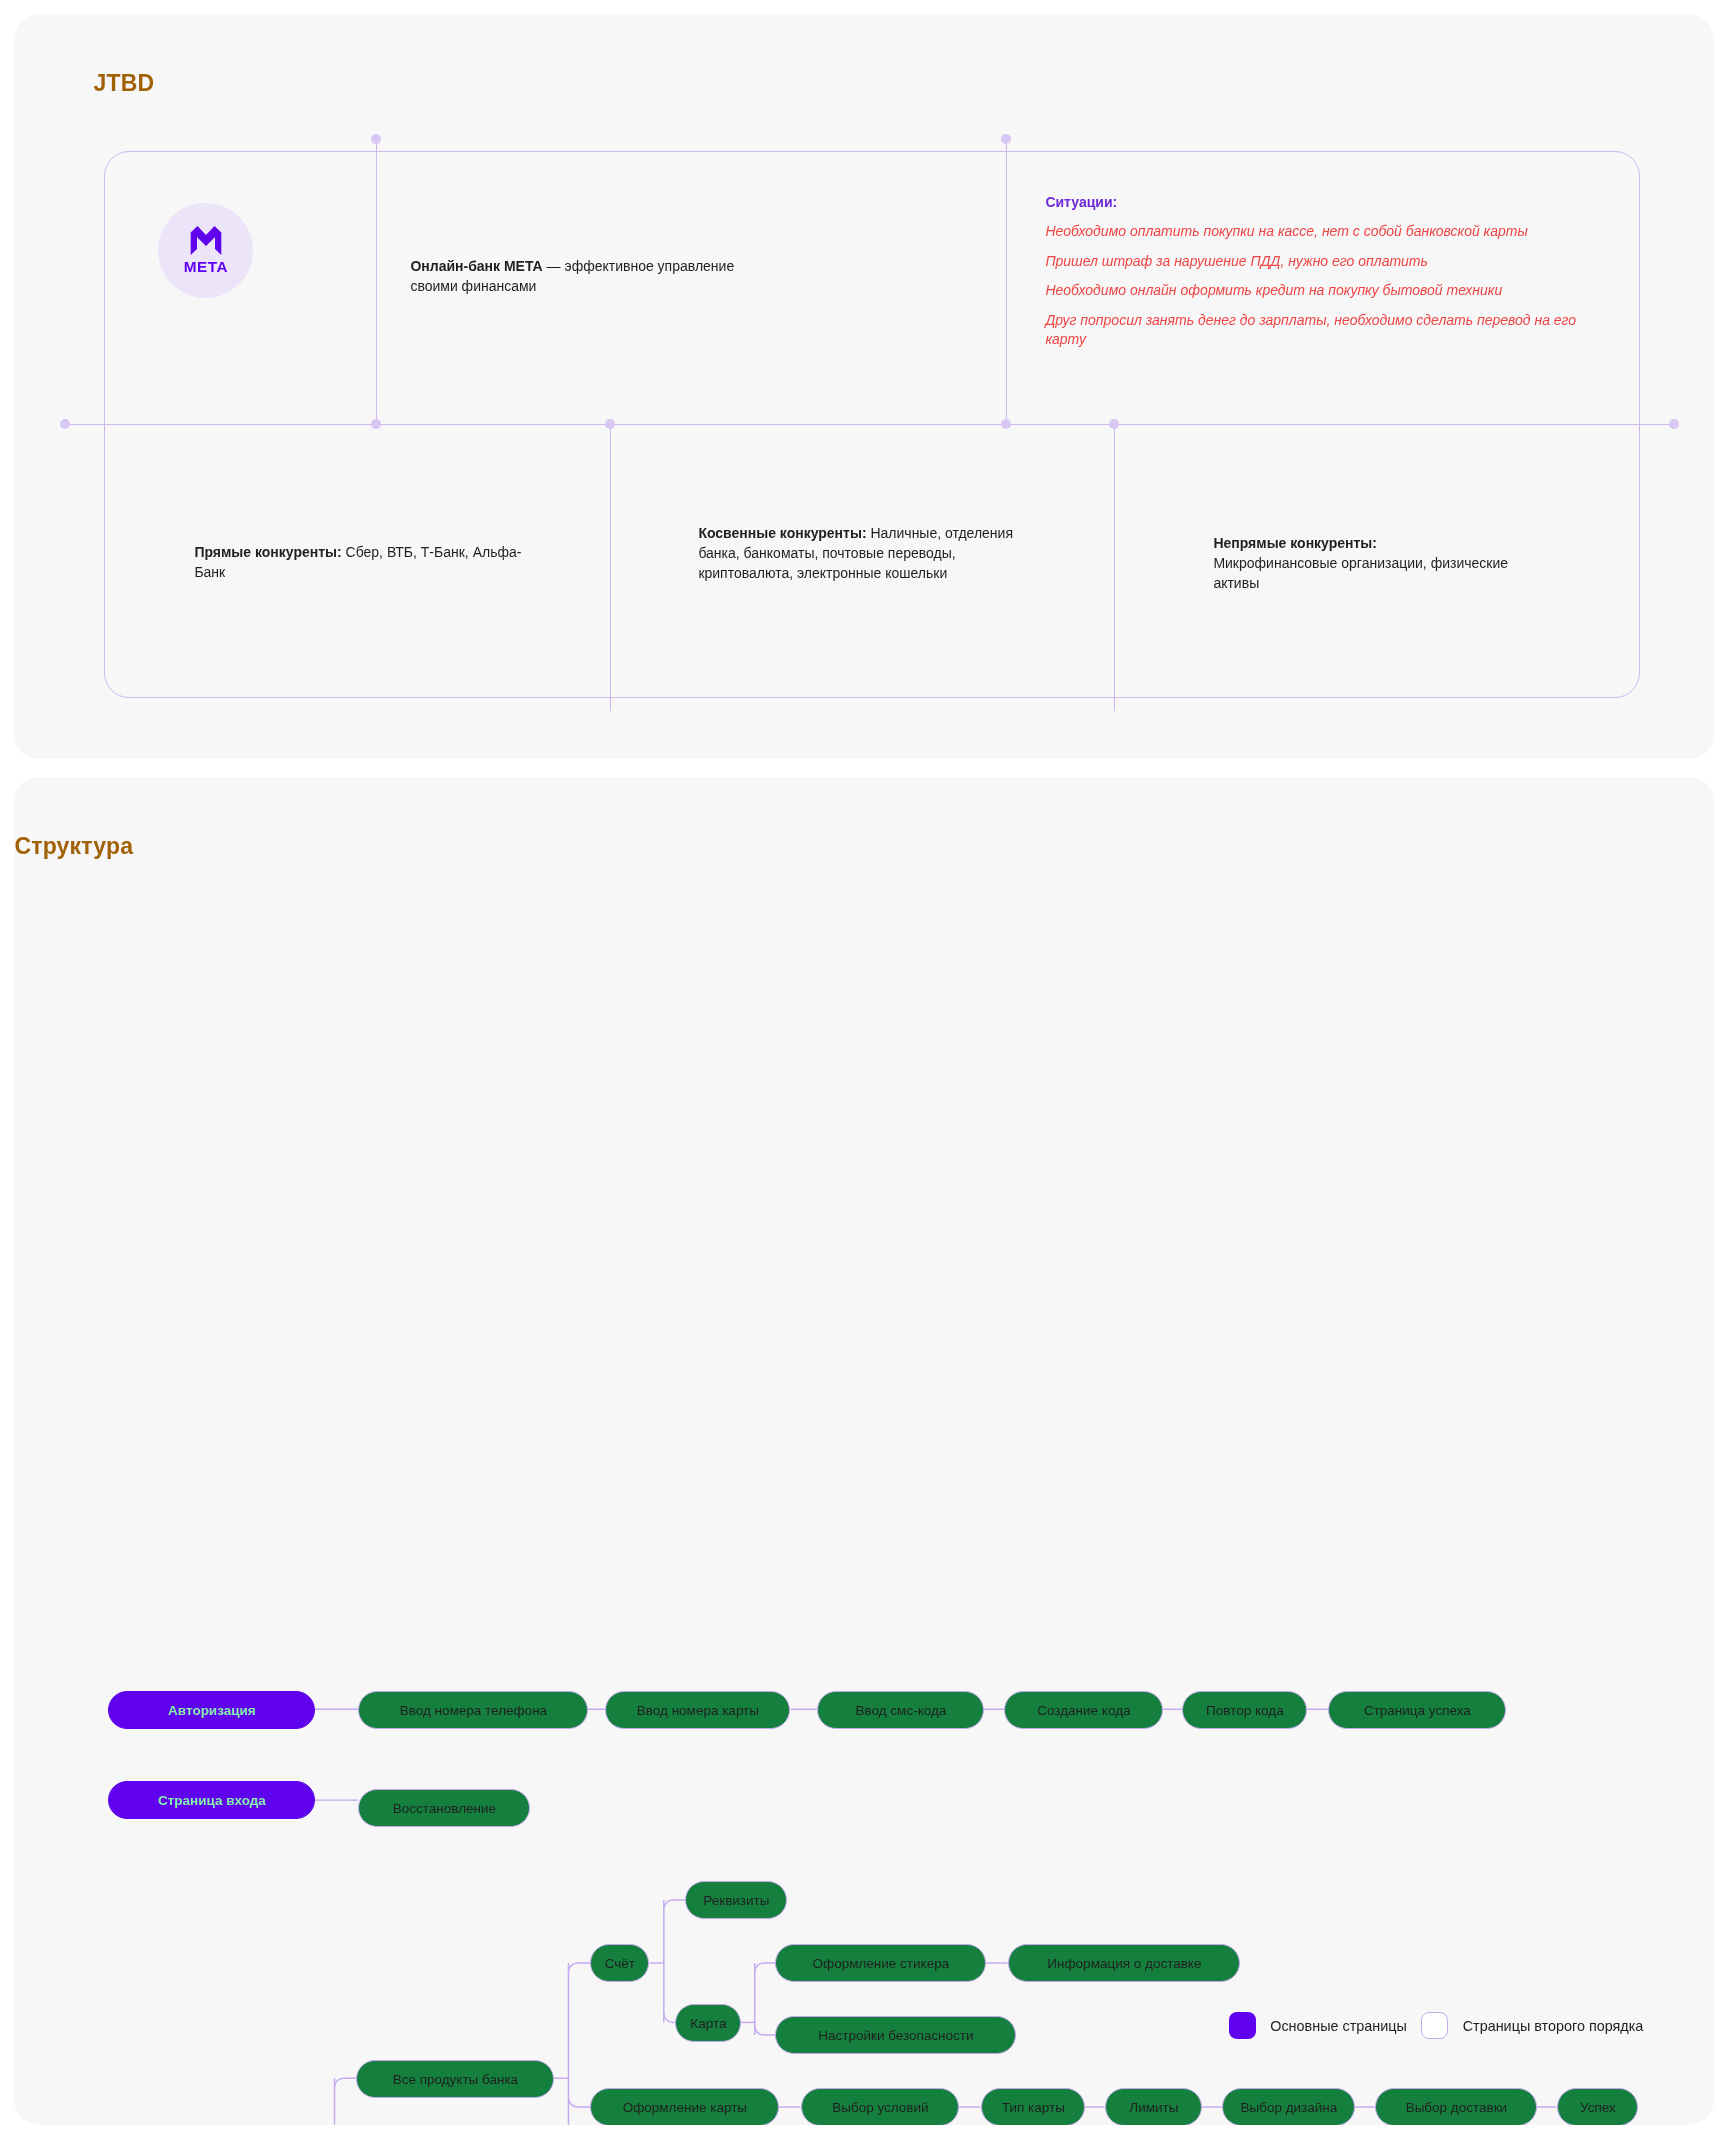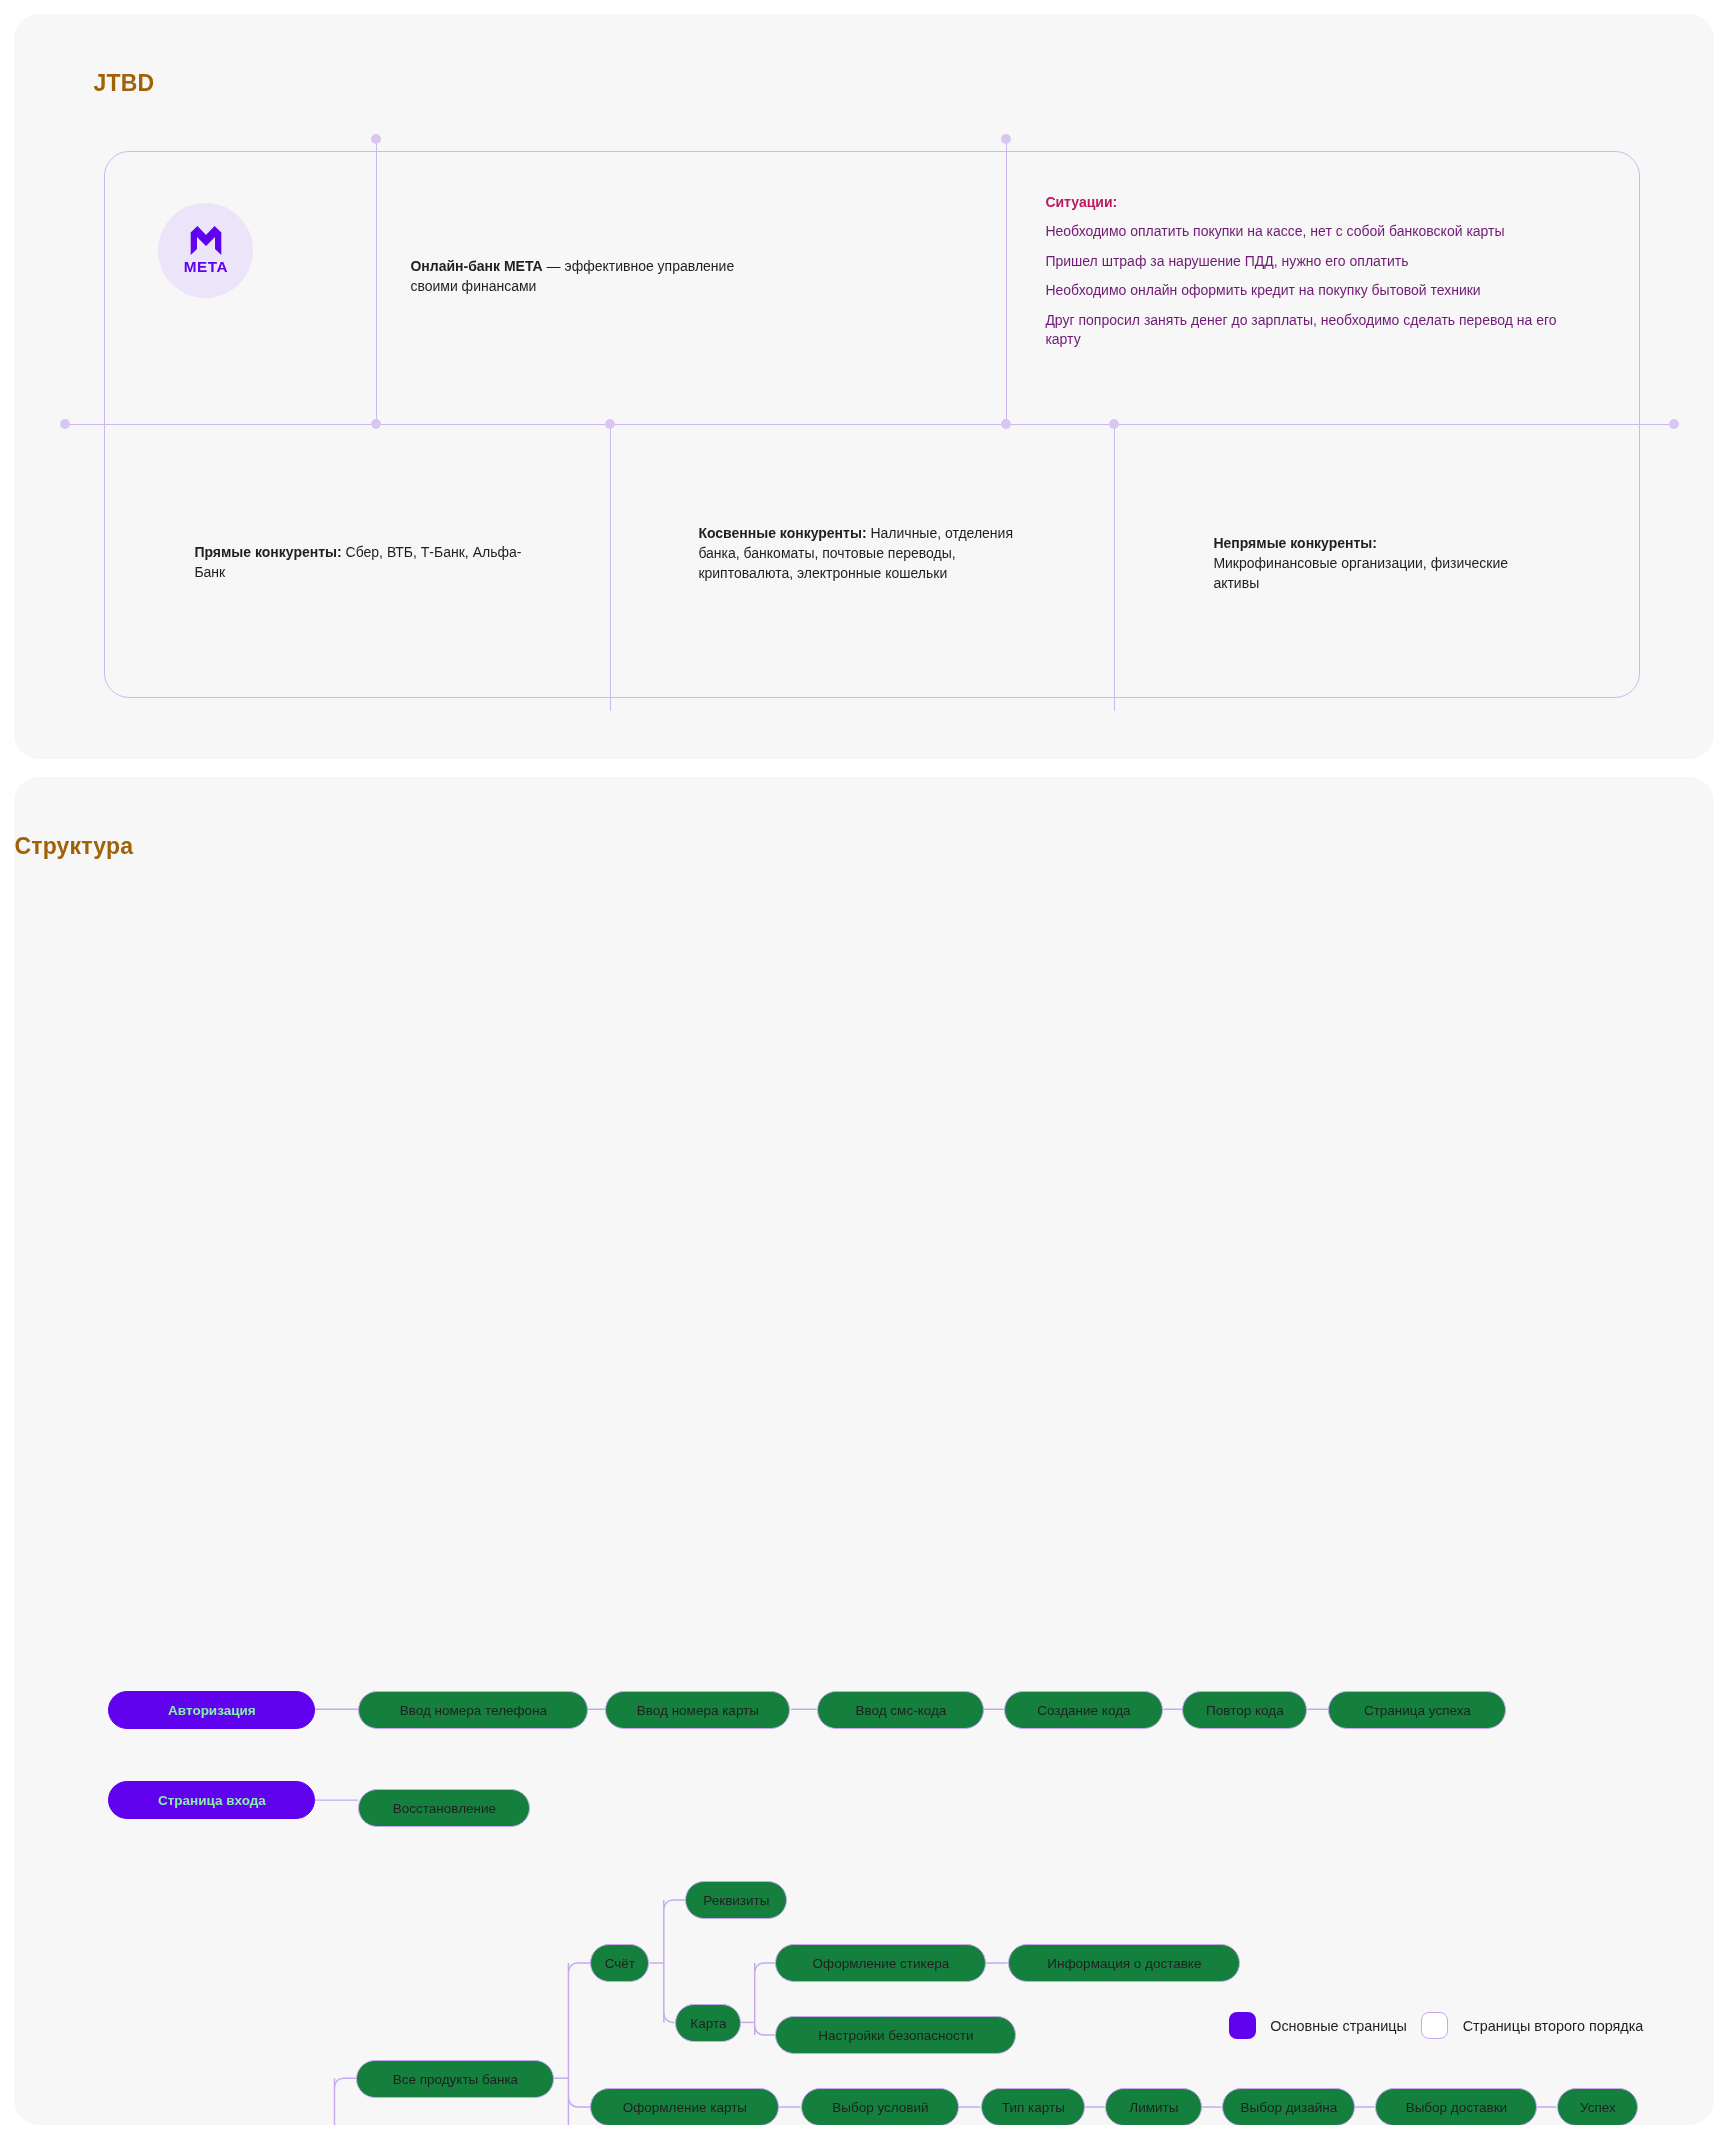--- a/index.html
+++ b/index.html
@@ -82,28 +82,29 @@
   .jtbd-text {
     font-size: 14px;
     line-height: 1.42;
     color: #1f1f21;
   }
   .jtbd-text b { font-weight: 700; }
 
   .sit-head {
     font-size: 14px;
     font-weight: 700;
-    color: #be185d;
+    color: #6d28d9;
     margin-bottom: 11.7px;
   }
   .sit-item {
     font-size: 14px;
     line-height: 1.4;
-    color: #701a75;
+    color: #ef4444;
     margin-bottom: 10px;
+    font-style: italic;
   }
   .sit-item:last-child { margin-bottom: 0; }
 
   
   #structure-card {
     height: 1348px;
     margin-top: 18px;
     padding: 56px 0 0 0;
     overflow: hidden;
   }

